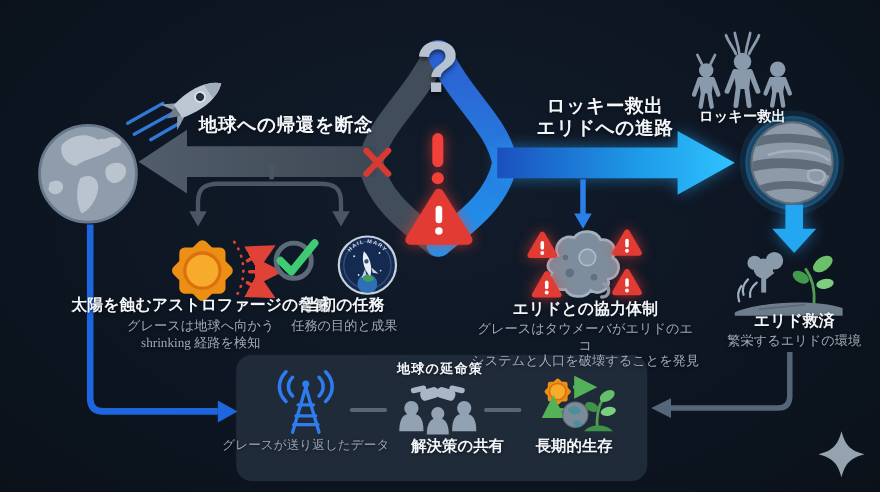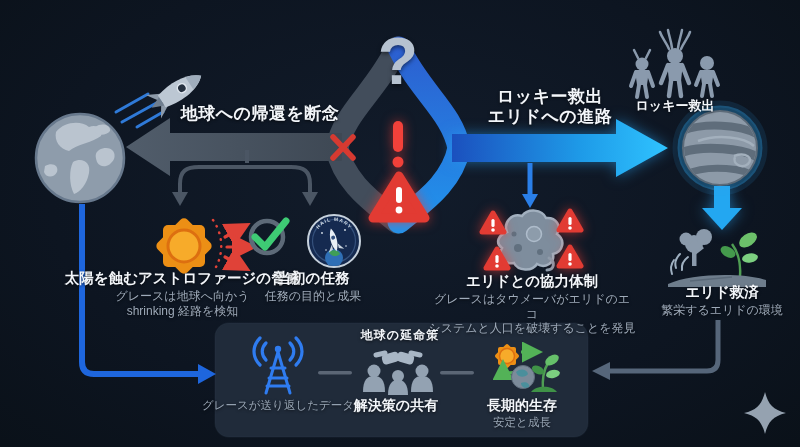--- a/index.html
+++ b/index.html
@@ -5,21 +5,21 @@
   html,body{margin:0;padding:0;background:#070d16;}
   .stage{position:relative;width:800px;height:447px;overflow:hidden;margin:0 auto;
          background:radial-gradient(ellipse at 50% 42%, #121c2b 0%, #0d1521 62%, #0a1119 100%);
          font-family:"Liberation Sans","DejaVu Sans",sans-serif;}
   .stage svg.layer{position:absolute;left:0;top:0;}
   .label{position:absolute;text-align:center;color:#f3f6fa;line-height:1.18;
          text-shadow:0 1px 3px rgba(0,0,0,.65);}
   .big{font-size:17px;font-weight:700;letter-spacing:.5px;}
   .mid{font-size:14.5px;font-weight:700;}
   .small-b{font-size:13px;font-weight:700;}
-  .sub{font-size:12px;font-weight:400;color:#9fabba;line-height:1.22;margin-top:2px;}
+  .sub{font-size:12px;font-weight:400;color:#9fabba;line-height:1.22;margin-top:2px;font-family:Liberation Serif, serif;}
   .panel-title{font-size:12px;font-weight:700;letter-spacing:1px;}
   .item-title{font-size:14px;font-weight:700;}
   .item-sub{font-size:11.5px;color:#98a5b4;margin-top:2px;}
   .note{font-size:14.5px;color:#a6b2c0;font-weight:400;line-height:1.24;}
   .glow-red{filter:drop-shadow(0 0 6px rgba(240,60,50,.65));}
   .glow-blue{filter:drop-shadow(0 0 7px rgba(40,160,240,.55));}
 </style>
 </head>
 <body>
 
@@ -361,22 +361,21 @@
 <div class="label" style="left:648px;top:284px;width:148px;">
   <div class="mid">エリド救済</div>
   <div class="sub">繁栄するエリドの環境</div>
 </div>
 
 <div class="label panel-title" style="left:300px;top:328px;width:200px;">地球の延命策</div>
 
 <div class="label" style="left:200px;top:397px;width:156px;">
   <div class="item-sub">グレースが送り返したデータ</div>
 </div>
-<div class="label" style="left:320px;top:397px;width:152px;">
+<div class="label" style="left:340px;top:397px;width:152px;">
   <div class="item-title">解決策の共有</div>
 </div>
 <div class="label" style="left:446px;top:397px;width:152px;">
   <div class="item-title">長期的生存</div>
-  <div class="item-sub">安定と成長</div>
 </div>
 
 
 </div>
 
 </body></html>

